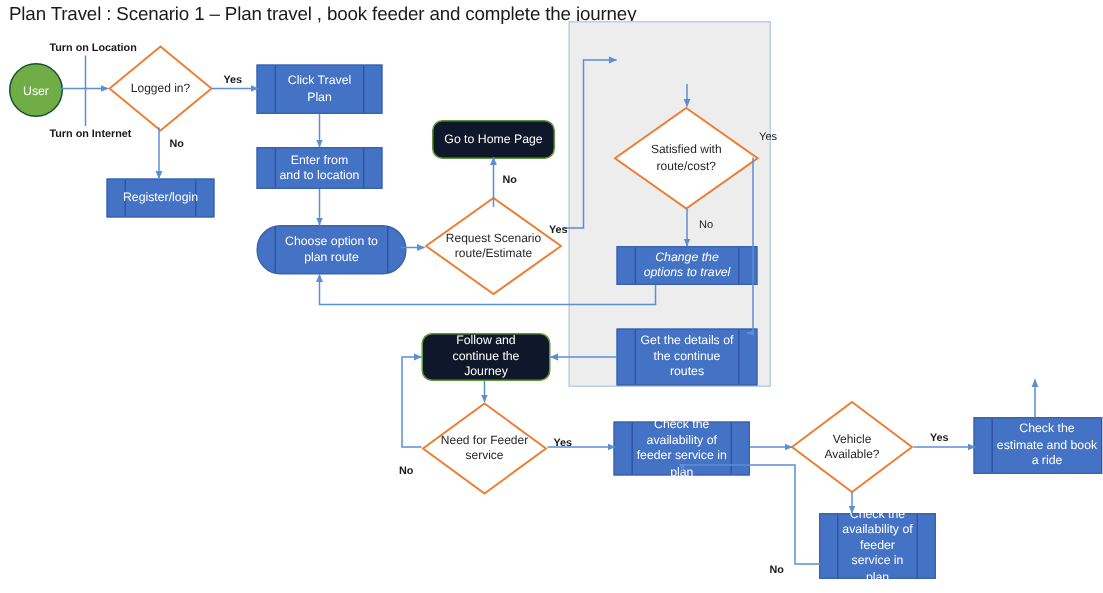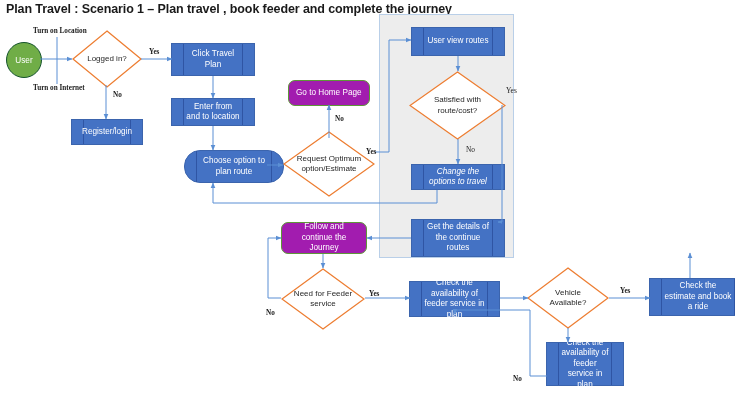--- a/index.html
+++ b/index.html
@@ -15,21 +15,21 @@
     font-family: "Liberation Sans", sans-serif;
     overflow: hidden;
   }
 
   
   #diagram-title {
     position: absolute;
     left: 6px;
     top: 2px;
     font-size: 12.5px;
-    font-weight: bold;
+    font-weight: normal;
     color: #1a1a1a;
     letter-spacing: -0.1px;
     white-space: nowrap;
   }
 
   
   .group-panel {
     position: absolute;
     background: #ededed;
     border: 1px solid #b9cfe8;
@@ -83,30 +83,30 @@
     line-height: 1.3;
     color: #262626;
     text-align: center;
     width: 78%;
   }
 
   
   .term {
     position: absolute;
     box-sizing: border-box;
-    background: #a21caf;
+    background: #0f172a;
     border: 1px solid #5e9639;
     border-radius: 7px;
     color: #ffffff;
     font-size: 8.2px;
     line-height: 1.3;
     text-align: center;
     display: flex;
     align-items: center;
-    justify-content: flex-start;
+    justify-content: center;
     padding: 0 7px;
   }
 
   
   .actor {
     position: absolute;
     box-sizing: border-box;
     background: #70ad47;
     border: 1px solid #14532d;
     border-radius: 50%;
@@ -126,21 +126,20 @@
     z-index: 5;
   }
 
   
   .elabel {
     position: absolute;
     font-size: 7.4px;
     color: #1a1a1a;
     white-space: nowrap;
     z-index: 7;
-    font-family: Liberation Serif, serif;
   }
   .elabel.bold {
     font-weight: bold;
     font-size: 7.2px;
   }
 </style>
 </head>
 <body>
 
 <div id="canvas">
@@ -226,38 +225,35 @@
   </div>
 
   <div class="proc" style="left:171px; top:43px; width:84px; height:33px;">
     <span>Click Travel Plan</span>
   </div>
 
   <div class="proc" style="left:171px; top:98px; width:84px; height:28px;">
     <span>Enter from and to location</span>
   </div>
 
-  <div class="proc" style="left:184px; top:150px; width:100px; height:33px;border-radius:16px;">
+  <div class="proc" style="left:171px; top:150px; width:100px; height:33px;border-radius:16px;">
     <span>Choose option to plan route</span>
   </div>
 
   <div class="decision" style="left:283px; top:131px; width:92px; height:66px;">
     <svg class="dshape" viewBox="0 0 92 66">
       <polygon points="46,1 91,33 46,65 1,33" fill="#ffffff" stroke="#ED7D31" stroke-width="1.3"></polygon>
     </svg>
-    <div class="dlabel">Request Optimum option/Estimate</div>
+    <div class="dlabel">Request Scenario route/Estimate</div>
   </div>
 
   <div class="term" style="left:288px; top:80px; width:82px; height:26px;">
     <span>Go to Home Page</span>
   </div>
 
-  <div class="proc" style="left:411px; top:27px; width:94px; height:29px;">
-    <span>User view routes</span>
-  </div>
 
   <div class="decision" style="left:409px; top:71px; width:97px; height:69px;">
     <svg class="dshape" viewBox="0 0 97 69">
       <polygon points="48.5,1 96,34.5 48.5,68 1,34.5" fill="#ffffff" stroke="#ED7D31" stroke-width="1.3"></polygon>
     </svg>
     <div class="dlabel">Satisfied with route/cost?</div>
   </div>
 
   <div class="proc" style="left:411px; top:164px; width:94px; height:26px;font-style:italic;">
     <span>Change the options to travel</span>

